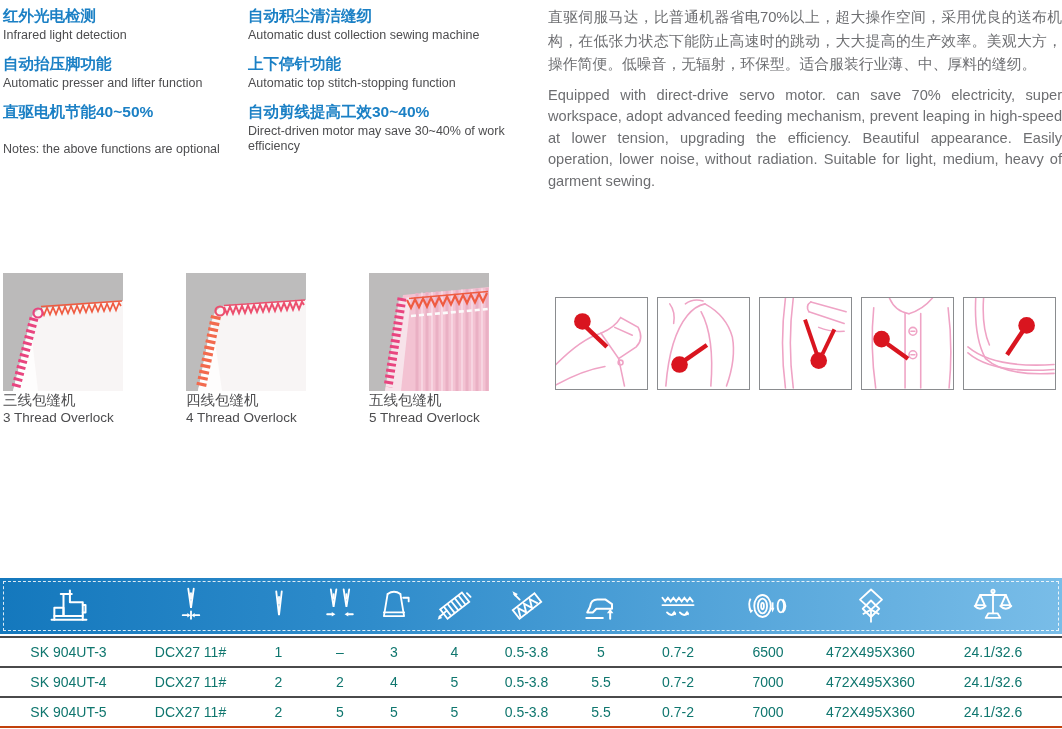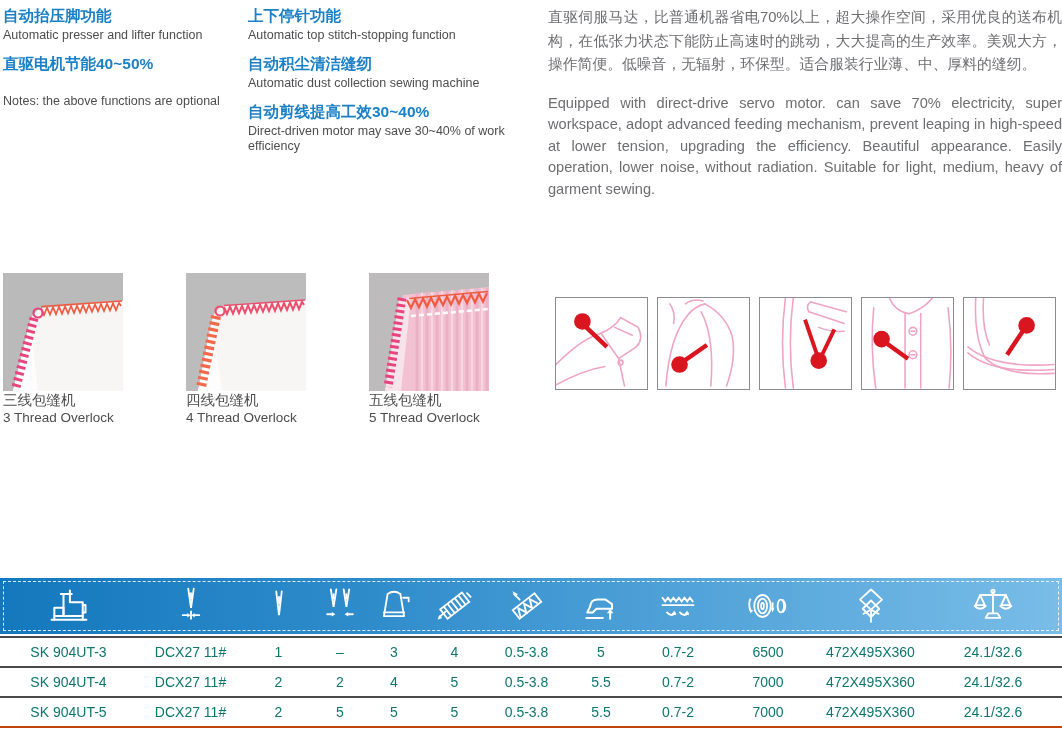--- a/index.html
+++ b/index.html
@@ -12,21 +12,21 @@
   .feat-col.c1{left:0;width:238px;}
   .feat-col.c2{left:245px;width:262px;}
   .feat{margin-bottom:11px;}
   .feat-zh{color:#1b80c5;font-weight:bold;font-size:15.5px;line-height:20px;}
   .feat-en{color:#4d4d4f;font-size:12.5px;line-height:15px;margin-top:2px;}
   .feat.note{margin-top:20px;}
 
   
   .desc{position:absolute;left:548px;top:0;width:514px;}
   .desc-zh{color:#6d6e71;font-size:14.8px;line-height:23.5px;text-align:justify;margin:6px 0 0;}
-  .desc-en{color:#6d6e71;font-size:14.6px;line-height:21.5px;text-align:justify;margin:16px 0 0;}
+  .desc-en{color:#6d6e71;font-size:14.6px;line-height:21.5px;text-align:justify;margin:8px 0 0;}
 
   
   .samples{position:absolute;top:273px;left:0;width:540px;height:165px;}
   .sample{position:absolute;top:0;width:130px;}
   .sample.s1{left:3px}.sample.s2{left:186px}.sample.s3{left:369px}
   .sample svg{width:120px;height:118px;display:block;}
   .cap-zh{font-size:14.5px;color:#4d4d4f;line-height:18px;}
   .cap-en{font-size:13.5px;color:#4d4d4f;margin-top:1px;line-height:16px;}
 
   
@@ -49,38 +49,42 @@
   .cell{white-space:nowrap;}
 </style>
 </head>
 <body>
 
 <div class="page">
 
   <div class="features">
     <div class="feat-col c1">
       <div class="feat">
+        <div class="feat-zh">红外光电检测</div>
+        <div class="feat-en">Infrared light detection</div>
+      </div>
+      <div class="feat">
         <div class="feat-zh">自动抬压脚功能</div>
         <div class="feat-en">Automatic presser and lifter function</div>
       </div>
       <div class="feat">
         <div class="feat-zh">直驱电机节能40~50%</div>
       </div>
       <div class="feat note">
         <div class="feat-en">Notes: the above functions are optional</div>
       </div>
     </div>
     <div class="feat-col c2">
       <div class="feat">
+        <div class="feat-zh">自动积尘清洁缝纫</div>
+        <div class="feat-en">Automatic dust collection sewing machine</div>
+      </div>
+      <div class="feat">
         <div class="feat-zh">上下停针功能</div>
         <div class="feat-en">Automatic top stitch-stopping function</div>
-      </div>
-      <div class="feat">
-        <div class="feat-zh">自动积尘清洁缝纫</div>
-        <div class="feat-en">Automatic dust collection sewing machine</div>
       </div>
       <div class="feat">
         <div class="feat-zh">自动剪线提高工效30~40%</div>
         <div class="feat-en">Direct-driven motor may save 30~40% of work efficiency</div>
       </div>
     </div>
   </div>
 
   <div class="desc">
     <p class="desc-zh">直驱伺服马达，比普通机器省电70%以上，超大操作空间，采用优良的送布机构，在低张力状态下能防止高速时的跳动，大大提高的生产效率。美观大方，操作简便。低噪音，无辐射，环保型。适合服装行业薄、中、厚料的缝纫。</p>

